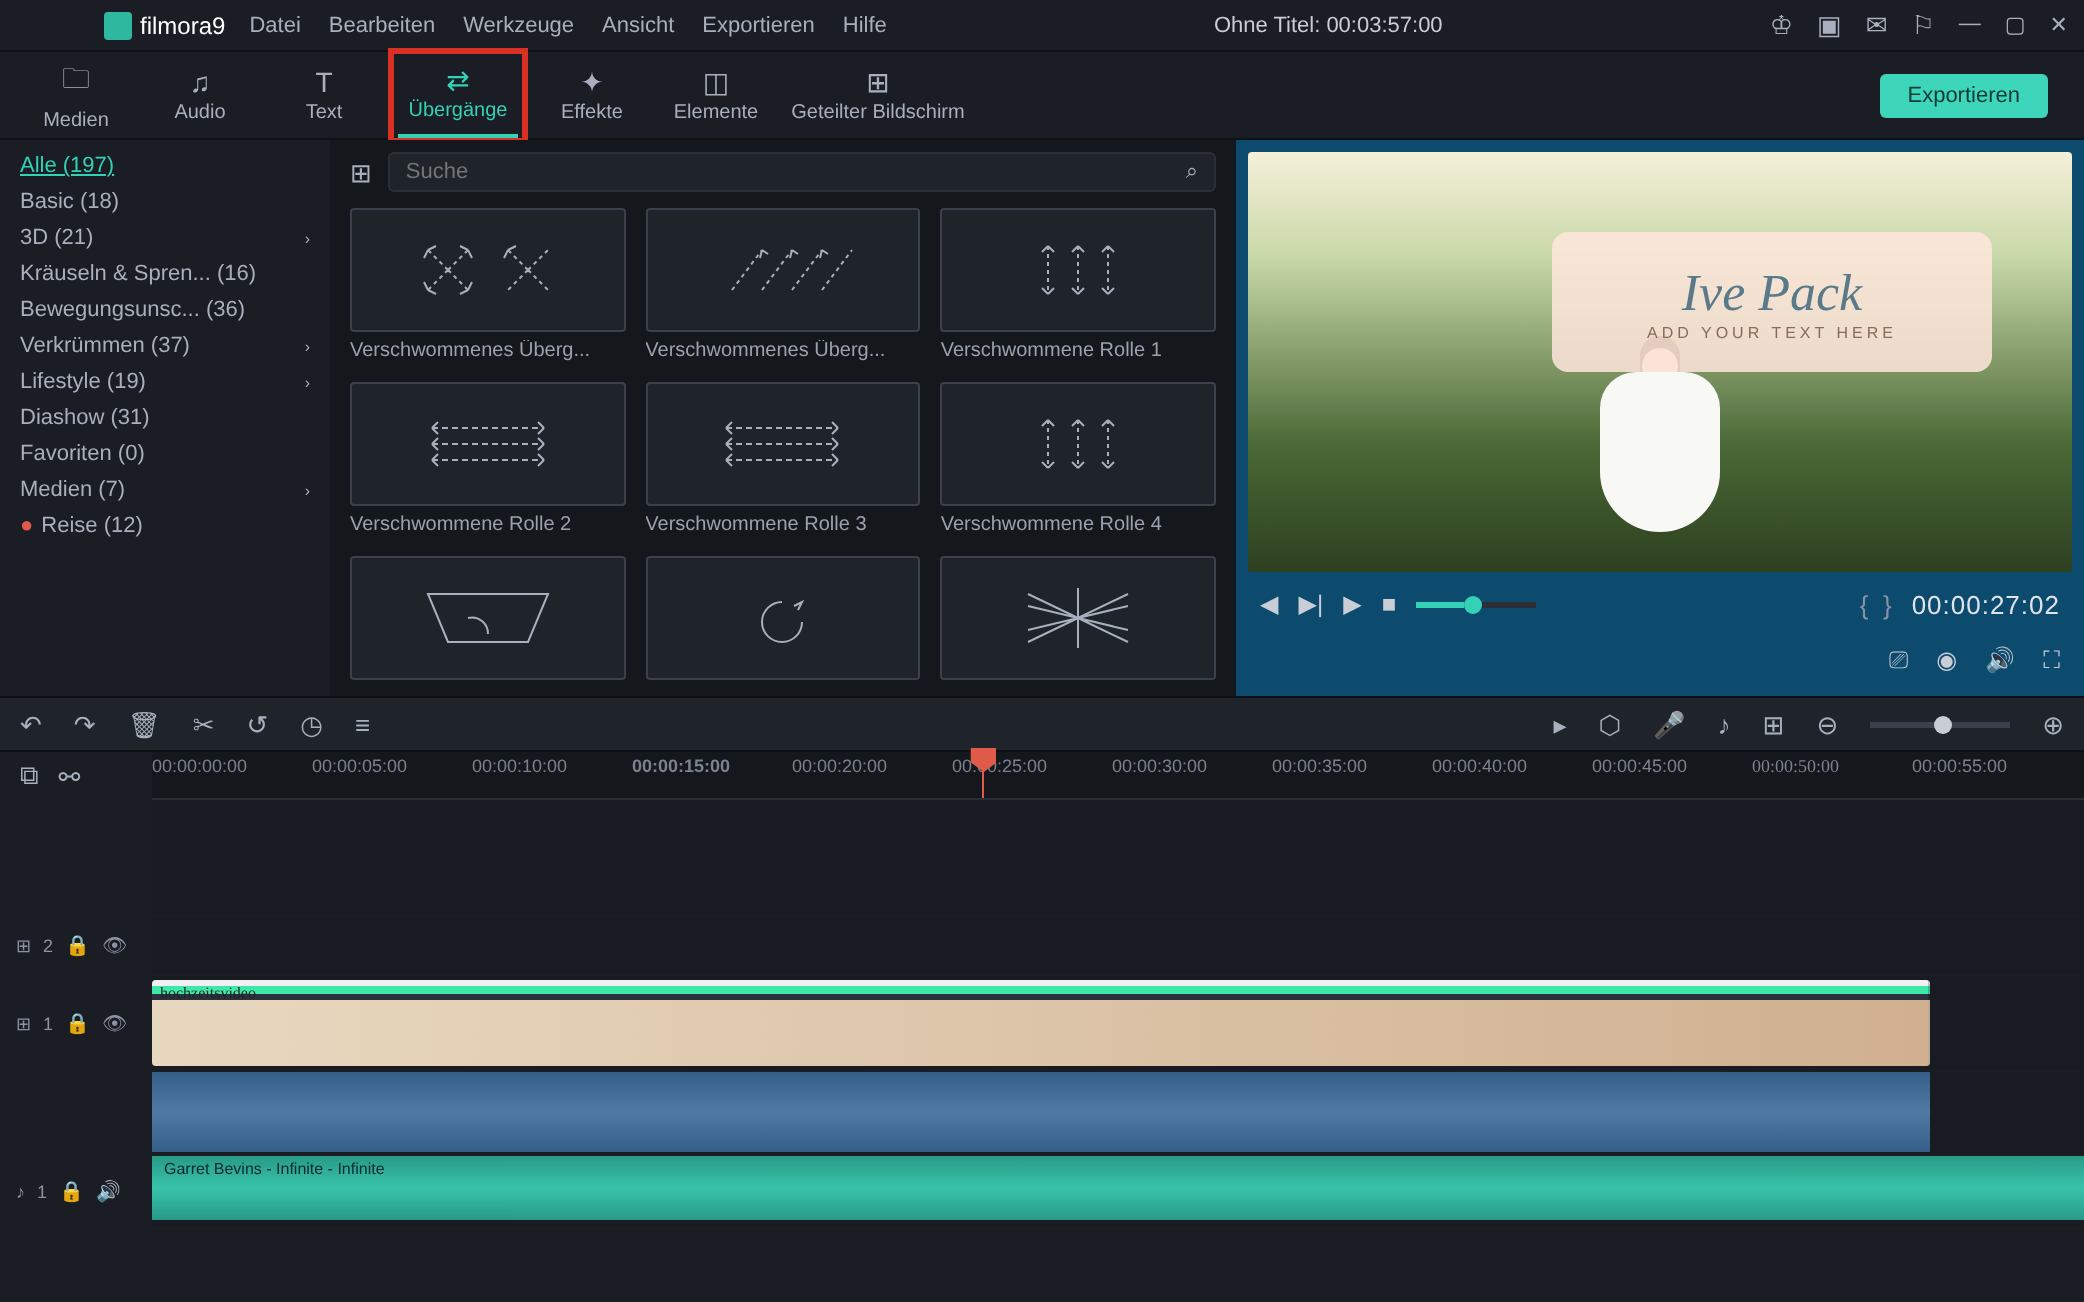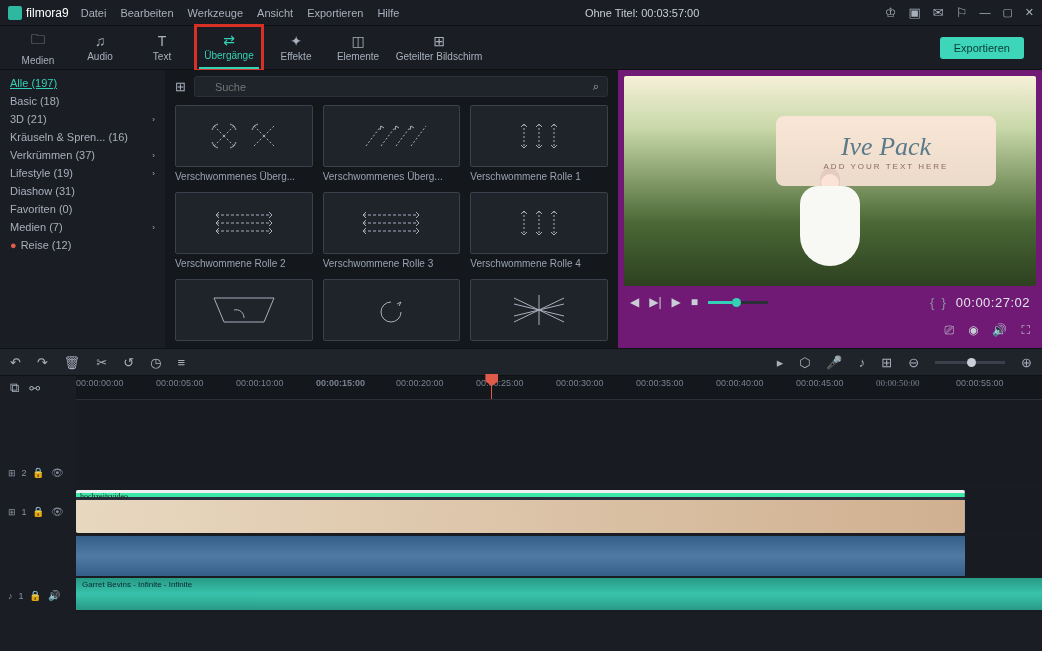--- a/index.html
+++ b/index.html
@@ -1,18 +1,18 @@
 <!DOCTYPE html>
 <html><head>
 <meta charset="utf-8">
 <style>
 * { margin: 0; padding: 0; box-sizing: border-box; font-family: -apple-system, "Segoe UI", Arial, sans-serif; }
 body { background: #1a1d23; color: #a8b0bd; font-size: 11px; overflow: hidden; width: 1042px; height: 651px; }
 .titlebar { height: 26px; display: flex; align-items: center; background: #1a1d23; padding: 0 8px; border-bottom: 1px solid #0e1013; }
-.logo { display: flex; align-items: flex-end; gap: 4px; margin-right: 12px; }
+.logo { display: flex; align-items: flex-end; gap: 4px; margin-right: 12px; margin-left: 44px; }
 .logo-icon { width: 14px; height: 14px; background: #2eb8a0; border-radius: 2px; position: relative; }
 .logo-text { color: #fff; font-weight: 500; font-size: 12px; }
 .menu { display: flex; gap: 14px; }
 .menu span { cursor: pointer; }
 .title-center { flex: 1; text-align: center; color: #c8cdd6; }
 .title-icons { display: flex; gap: 12px; align-items: center; }
 .title-icons span { cursor: pointer; font-size: 13px; }
 .win-controls { display: flex; gap: 12px; margin-left: 12px; }
 .tabbar { height: 44px; display: flex; align-items: center; background: #1a1d23; padding: 0 8px; gap: 2px; border-bottom: 1px solid #0e1013; }
 .tab { display: flex; flex-direction: column; align-items: center; justify-content: center; gap: 2px; width: 60px; height: 42px; cursor: pointer; color: #a8b0bd; }
@@ -26,27 +26,27 @@
 .left-panel { width: 618px; display: flex; }
 .category-list { width: 165px; background: #1a1d23; overflow-y: auto; padding: 4px 0; }
 .cat-item { display: flex; align-items: center; justify-content: space-between; padding: 3px 10px; cursor: pointer; }
 .cat-item.sel { color: #33d1b6; text-decoration: underline; }
 .cat-item .chev { font-size: 8px; }
 .cat-item .dot { color: #e05a4a; margin-right: 4px; }
 .browser { flex: 1; background: #14171c; padding: 6px 10px; display: flex; flex-direction: column; }
 .browser-top { display: flex; align-items: center; gap: 8px; margin-bottom: 8px; }
 .view-toggle { font-size: 13px; cursor: pointer; }
 .search-box { flex: 1; background: #1f232a; border: 1px solid #2a2f38; border-radius: 3px; padding: 3px 8px; color: #a8b0bd; display: flex; align-items: center; }
-.search-box input { background: transparent; border: none; outline: none; color: #a8b0bd; flex: 1; font-size: 11px; margin-left: 12px; }
+.search-box input { background: transparent; border: none; outline: none; color: #a8b0bd; flex: 1; font-size: 11px; }
 .thumb-grid { display: grid; grid-template-columns: repeat(3, 1fr); gap: 10px; overflow-y: auto; flex: 1; }
 .thumb-item { display: flex; flex-direction: column; gap: 4px; }
 .thumb { height: 62px; background: #1f232a; border: 1px solid #3a414d; border-radius: 2px; display: flex; align-items: center; justify-content: center; color: #8a93a3; font-size: 20px; position: relative; }
 .thumb svg { width: 80px; height: 40px; stroke: #a8b0bd; stroke-width: 1; fill: none; }
 .thumb-label { font-size: 10px; color: #9aa2b0; white-space: nowrap; overflow: hidden; text-overflow: ellipsis; }
-.preview-panel { flex: 1; background: #701a75; display: flex; flex-direction: column; padding: 6px; }
+.preview-panel { flex: 1; background: #0c4a6e; display: flex; flex-direction: column; padding: 6px; }
 .preview-video { flex: 1; border-radius: 2px; position: relative; overflow: hidden; background: linear-gradient(180deg, #f5f0d8 0%, #c8d8a8 25%, #4a6835 70%, #2d4020 100%); }
 .preview-overlay { position: absolute; top: 40px; right: 40px; width: 220px; height: 70px; background: rgba(255,230,220,0.85); border-radius: 8px; display: flex; flex-direction: column; align-items: center; justify-content: center; }
 .preview-overlay .t1 { font-family: cursive; font-size: 26px; color: #5a7a8a; font-style: italic; }
 .preview-overlay .t2 { font-size: 8px; color: #8a6a5a; letter-spacing: 2px; }
 .bride { position: absolute; bottom: 20px; left: 50%; transform: translateX(-50%); width: 60px; height: 120px; }
 .bride-body { width: 60px; height: 80px; background: #f8f8f5; border-radius: 30px 30px 50px 50px; position: absolute; bottom: 0; }
 .bride-head { width: 18px; height: 18px; background: #e8d0b8; border-radius: 50%; position: absolute; top: 28px; left: 21px; }
 .bride-hair { width: 20px; height: 24px; background: #4a3525; border-radius: 10px 10px 4px 4px; position: absolute; top: 22px; left: 20px; }
 .preview-controls { height: 32px; display: flex; align-items: center; gap: 10px; padding: 0 6px; }
 .pc-btn { color: #c8cdd6; cursor: pointer; font-size: 12px; }
@@ -163,20 +163,23 @@
           <span>Basic (18)</span>
         </div>
       <div class="cat-item">
           <span>3D (21)</span>
           <span class="chev">›</span>
         </div>
       <div class="cat-item">
           <span>Kräuseln &amp; Spren... (16)</span>
         </div>
       <div class="cat-item">
+          <span>Bewegungsunsc... (36)</span>
+        </div>
+      <div class="cat-item">
           <span>Verkrümmen (37)</span>
           <span class="chev">›</span>
         </div>
       <div class="cat-item">
           <span>Lifestyle (19)</span>
           <span class="chev">›</span>
         </div>
       <div class="cat-item">
           <span>Diashow (31)</span>
         </div>

